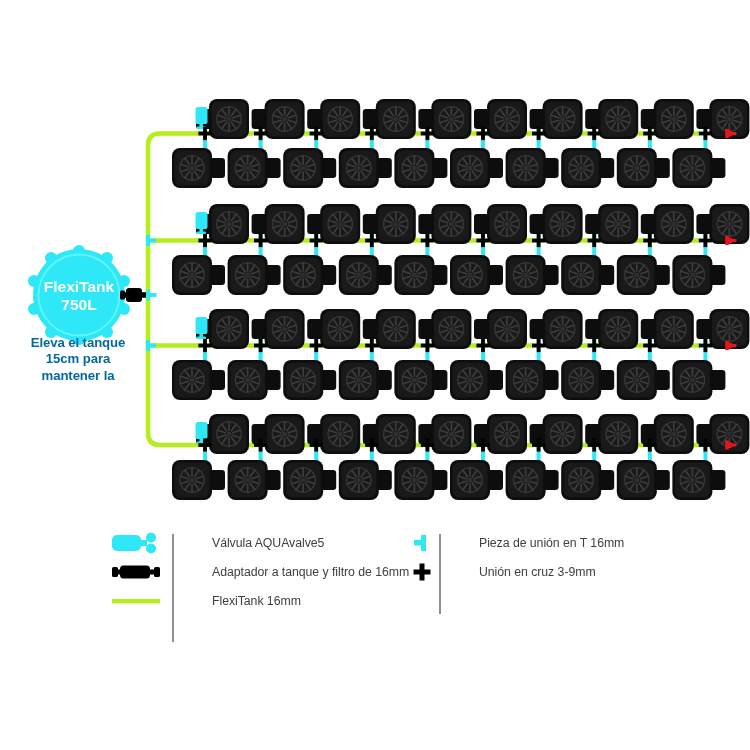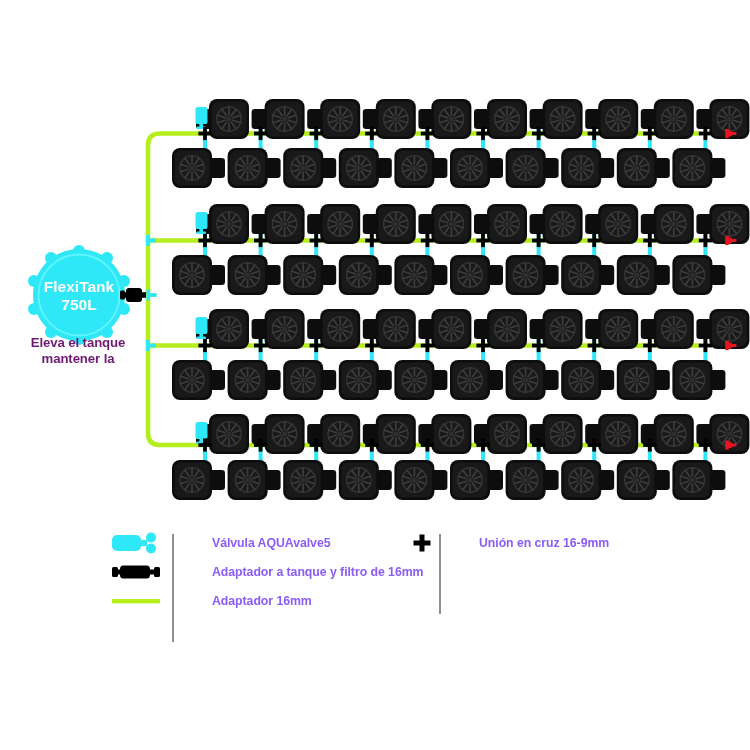--- a/index.html
+++ b/index.html
@@ -13,21 +13,21 @@
   }
   #stage{position:absolute;left:0;top:0;width:750px;height:750px;}
   #stage svg{display:block;}
   .txt-tank-cap{
     position:absolute;
     left:8px;top:335px;width:140px;
     text-align:center;
     font-size:13.2px;
     font-weight:700;
     line-height:1.24;
-    color:#701a75;
+    color:#0369a1;
     letter-spacing:-0.1px;
   }
   .legend{
     position:absolute;
     left:0;top:528px;width:750px;height:130px;
   }
   .lg-col{position:absolute;top:0;}
   .lg-col.a{left:100px;}
   .lg-col.b{left:405px;}
   .lg-row{
@@ -41,22 +41,22 @@
     display:flex;align-items:center;justify-content:center;
     flex:0 0 72px;
   }
   .lg-col.b .lg-ico{width:34px;flex:0 0 34px;}
   .lg-sep{
     position:absolute;
     width:1.6px;background:#8e8e8e;
   }
   .lg-lbl{
     font-size:12.3px;
-    font-weight:700;
-    color:#8b5cf6;
+    font-weight:400;
+    color:#404040;
     white-space:nowrap;
     letter-spacing:-0.05px;
   }
   .lg-col.a .lg-lbl{margin-left:40px;}
   .lg-col.b .lg-lbl{margin-left:40px;}
 </style>
 </head>
 <body>
 
 <div id="stage">
@@ -631,20 +631,21 @@
       </g>
       <g transform="translate(727,445)">
           <use href="#redvalve"></use>
         </g>
     </g>
   </svg>
 </div>
 
 <div class="txt-tank-cap">
   <div>Eleva el tanque</div>
+  <div>15cm para</div>
   <div>mantener la</div>
 </div>
 
 <div class="legend">
 
   <div class="lg-col a">
     <div class="lg-sep" style="left:72px;top:6px;height:108px;"></div>
 
     <div class="lg-row">
       <span class="lg-ico">
@@ -670,32 +671,41 @@
       <span class="lg-lbl">Adaptador a tanque y filtro de 16mm</span>
     </div>
 
 
     <div class="lg-row">
       <span class="lg-ico">
         <svg width="48" height="10" viewBox="0 0 48 10">
           <rect x="0" y="3" width="48" height="4.4" fill="#b5ee1c"></rect>
         </svg>
       </span>
-      <span class="lg-lbl">Adaptador 16mm</span>
+      <span class="lg-lbl">FlexiTank 16mm</span>
     </div>
   </div>
 
   <div class="lg-col b">
     <div class="lg-sep" style="left:34px;top:6px;height:80px;"></div>
 
+    <div class="lg-row">
+      <span class="lg-ico">
+        <svg width="20" height="22" viewBox="0 0 20 22">
+          <rect x="9" y="3" width="5" height="16" fill="#2ee8f7"></rect>
+          <rect x="2" y="8" width="9" height="5.5" fill="#2ee8f7"></rect>
+        </svg>
+      </span>
+      <span class="lg-lbl">Pieza de unión en T 16mm</span>
+    </div>
 
     <div class="lg-row">
       <span class="lg-ico">
         <svg width="20" height="20" viewBox="0 0 20 20">
           <rect x="1.5" y="7.5" width="17" height="5" fill="#000"></rect>
           <rect x="7.5" y="1.5" width="5" height="17" fill="#000"></rect>
         </svg>
       </span>
-      <span class="lg-lbl">Unión en cruz 16-9mm</span>
+      <span class="lg-lbl">Unión en cruz 3-9mm</span>
     </div>
 
   </div>
 </div>
 
 </body></html>

